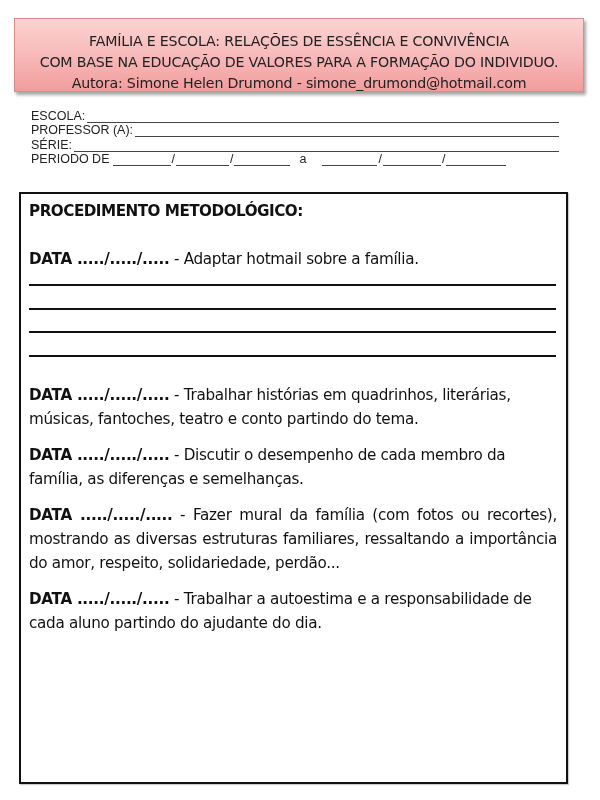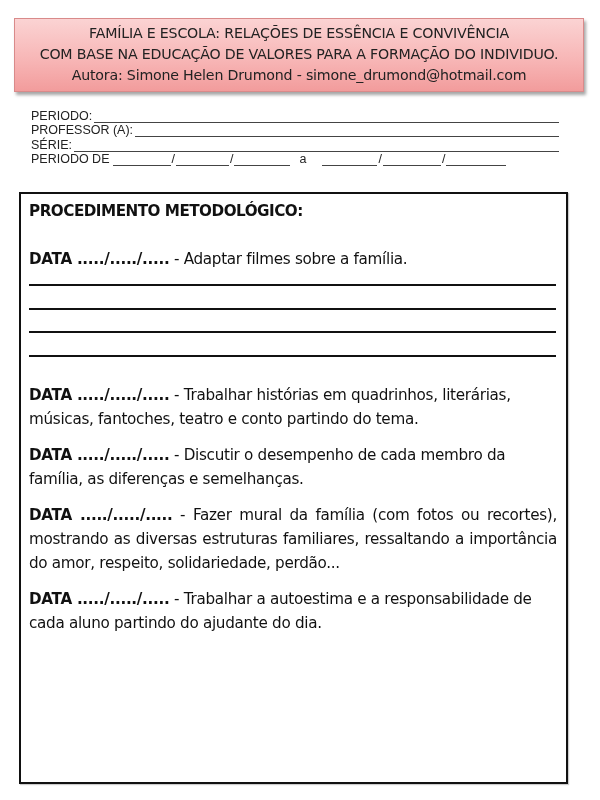--- a/index.html
+++ b/index.html
@@ -5,21 +5,21 @@
     * { box-sizing: border-box; margin: 0; padding: 0; }
     html, body { width: 600px; height: 800px; background: #ffffff; overflow: hidden; }
     body { position: relative; font-family: "DejaVu Sans", "Liberation Sans", sans-serif; color: #111; }
 
     .header-box {
       position: absolute; left: 14px; top: 18px; width: 570px; height: 74px;
       background: linear-gradient(to bottom, #fbd3d3 0%, #f7b4b4 60%, #f29c9c 100%);
       border: 1px solid #d98a8a;
       box-shadow: 2px 3px 3px rgba(0,0,0,0.35);
       text-align: center;
-      padding-top: 4px;
+      padding-top: 12px;
     }
     .header-line {
       display: block; font-family: "DejaVu Sans", sans-serif; font-size: 14.2px;
       line-height: 21px; color: #222; letter-spacing: -0.2px; white-space: nowrap;
     }
 
     .form { position: absolute; left: 31px; top: 108px; width: 528px; font-family: "Liberation Sans", sans-serif; font-size: 12.5px; color: #222; }
     .form-row { display: flex; align-items: flex-end; height: 14.5px; line-height: 13px; white-space: nowrap; }
     .form-label { flex: none; }
     .form-fill { flex: 1; border-bottom: 1px solid #444; height: 11px; margin-left: 2px; }
@@ -48,21 +48,21 @@
 <body>
 
 <div class="header-box">
   <span class="header-line">FAMÍLIA E  ESCOLA:  RELAÇÕES DE ESSÊNCIA E CONVIVÊNCIA</span>
   <span class="header-line">COM BASE NA EDUCAÇÃO  DE VALORES PARA A FORMAÇÃO DO INDIVIDUO.</span>
   <span class="header-line">Autora: Simone Helen  Drumond  - simone_drumond@hotmail.com</span>
 </div>
 
 <div class="form">
   <div class="form-row">
-    <span class="form-label">PERIODO:</span>
+    <span class="form-label">ESCOLA:</span>
     <span class="form-fill"></span>
   </div>
   <div class="form-row">
     <span class="form-label">PROFESSOR (A):</span>
     <span class="form-fill"></span>
   </div>
   <div class="form-row">
     <span class="form-label">SÉRIE:</span>
     <span class="form-fill"></span>
   </div>
@@ -79,21 +79,21 @@
     <span class="period-seg" style="width:58px;"></span>
     <span class="period-sep">/</span>
     <span class="period-seg" style="width:60px;"></span>
   </div>
 </div>
 
 <div class="main-box">
   <div class="main-title">PROCEDIMENTO METODOLÓGICO:</div>
 
   <div class="entry first">
-    <span class="entry-date">DATA ...../...../.....</span><span class="entry-text">  - Adaptar filmes sobre a família.</span>
+    <span class="entry-date">DATA ...../...../.....</span><span class="entry-text">  - Adaptar hotmail sobre a família.</span>
   </div>
   <div class="write-lines">
     <div class="write-line"></div>
     <div class="write-line"></div>
     <div class="write-line"></div>
     <div class="write-line"></div>
   </div>
 
   <div class="entry" style="margin-top:26px;">
     <span class="entry-date">DATA ...../...../.....</span><span class="entry-text">  - Trabalhar histórias em quadrinhos, literárias, músicas, fantoches, teatro e conto partindo do tema.</span>

